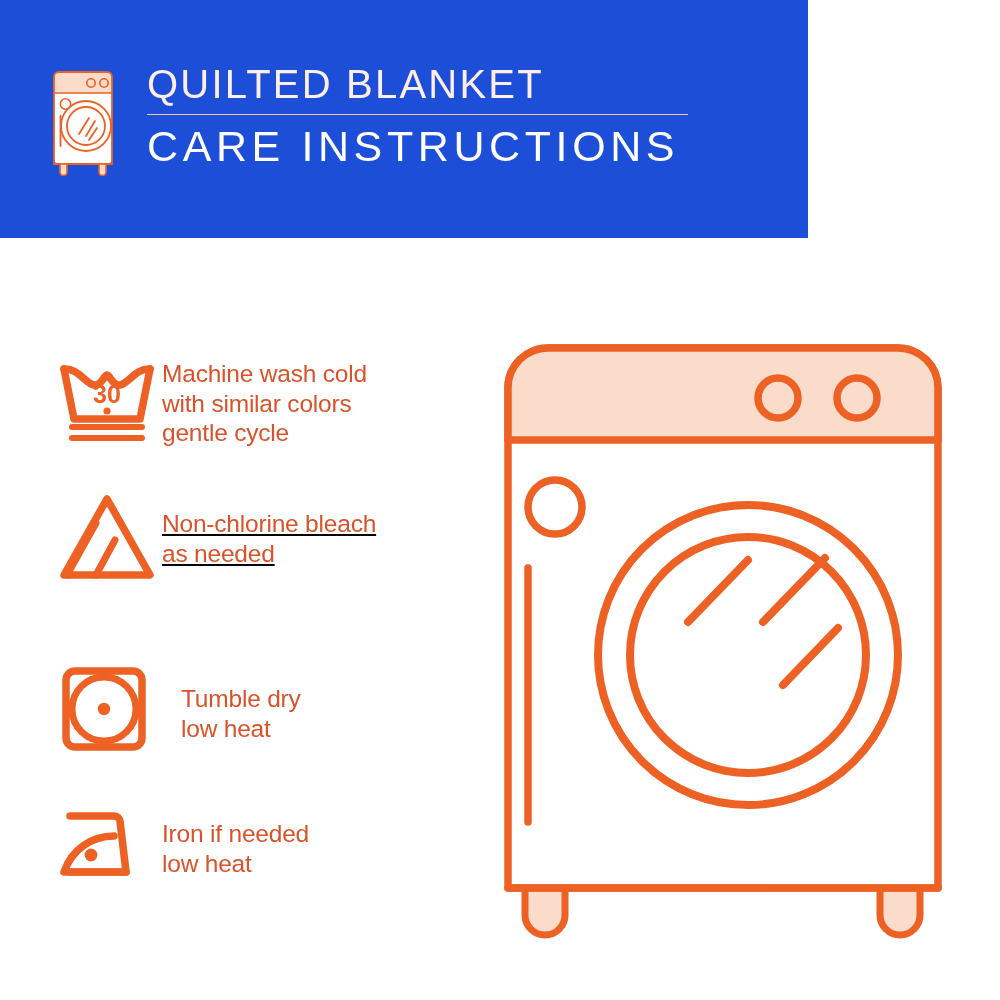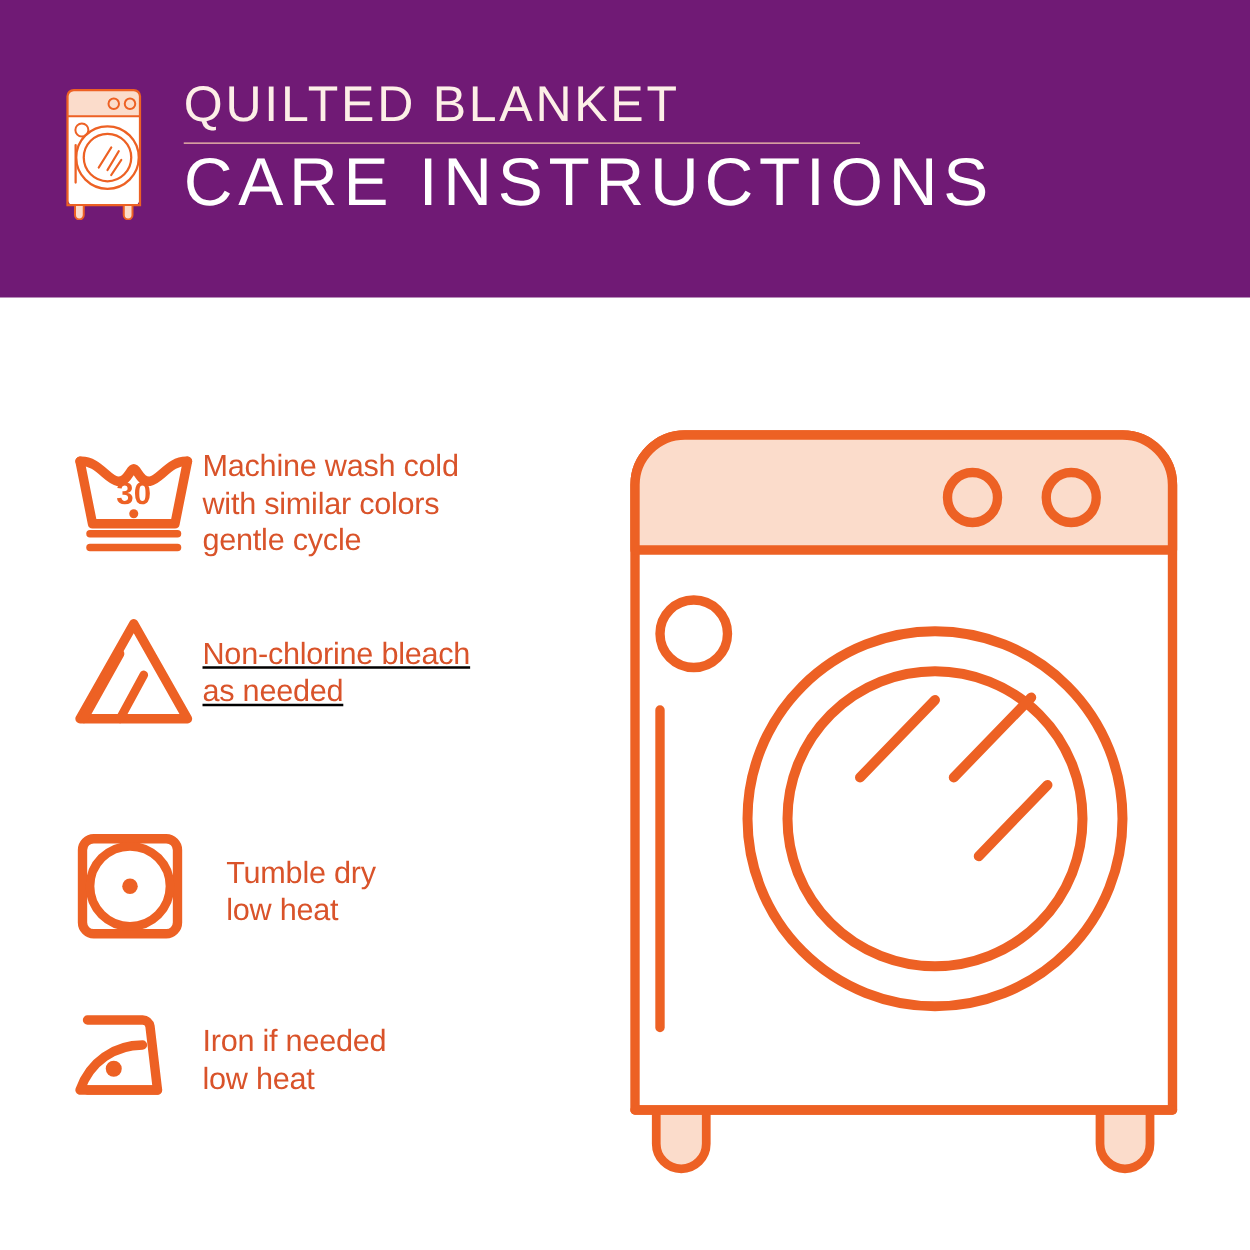--- a/index.html
+++ b/index.html
@@ -13,23 +13,23 @@
     font-family: "Liberation Sans", sans-serif;
     overflow: hidden;
     position: relative;
   }
 
   
   .header {
     position: absolute;
     left: 0;
     top: 0;
-    width: 1000px;
+    width: 808px;
     height: 238px;
-    background: #701a75;
+    background: #1d4ed8;
     overflow: hidden;
   }
   .header-inner {
     position: absolute;
     left: 45px;
     top: 62px;
     display: flex;
     align-items: flex-start;
   }
   .logo-icon {
@@ -52,21 +52,21 @@
     font-family: "Liberation Sans", sans-serif;
   }
   .title-rule {
     height: 1px;
     background: #F7C9AE;
     margin: 8px 0 7px 0;
     width: 541px;
   }
   .title-line2 {
     color: #FFFFFF;
-    font-size: 54px;
+    font-size: 43px;
     letter-spacing: 4.6px;
     font-weight: 400;
     line-height: 48px;
     white-space: nowrap;
     font-family: "Liberation Sans", sans-serif;
   }
 
   
   .care-list {
     position: absolute;

